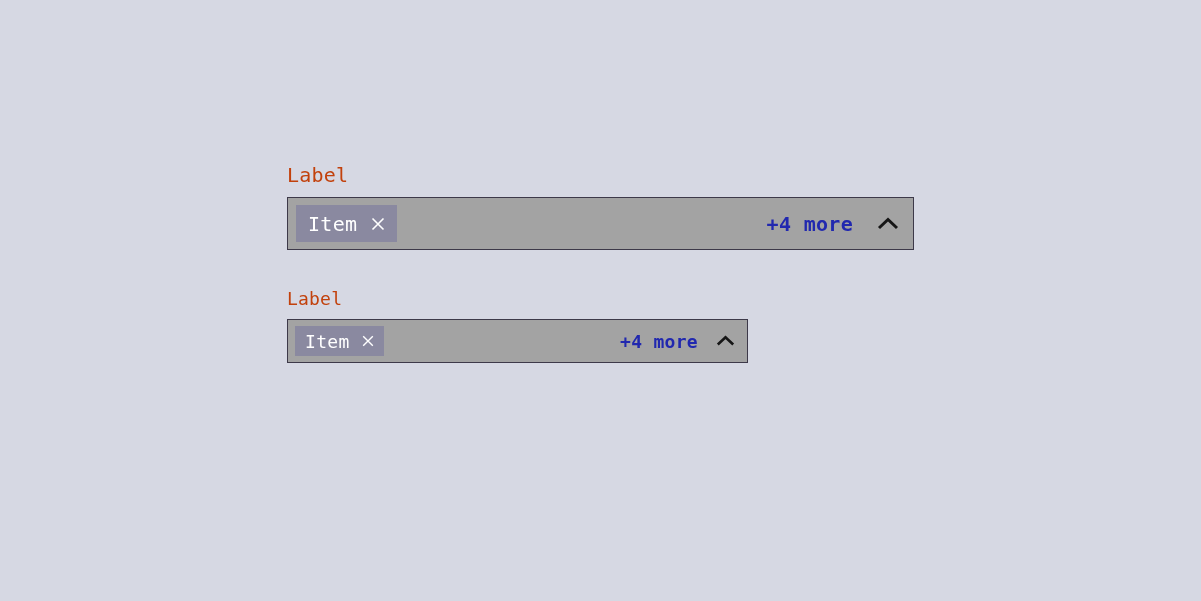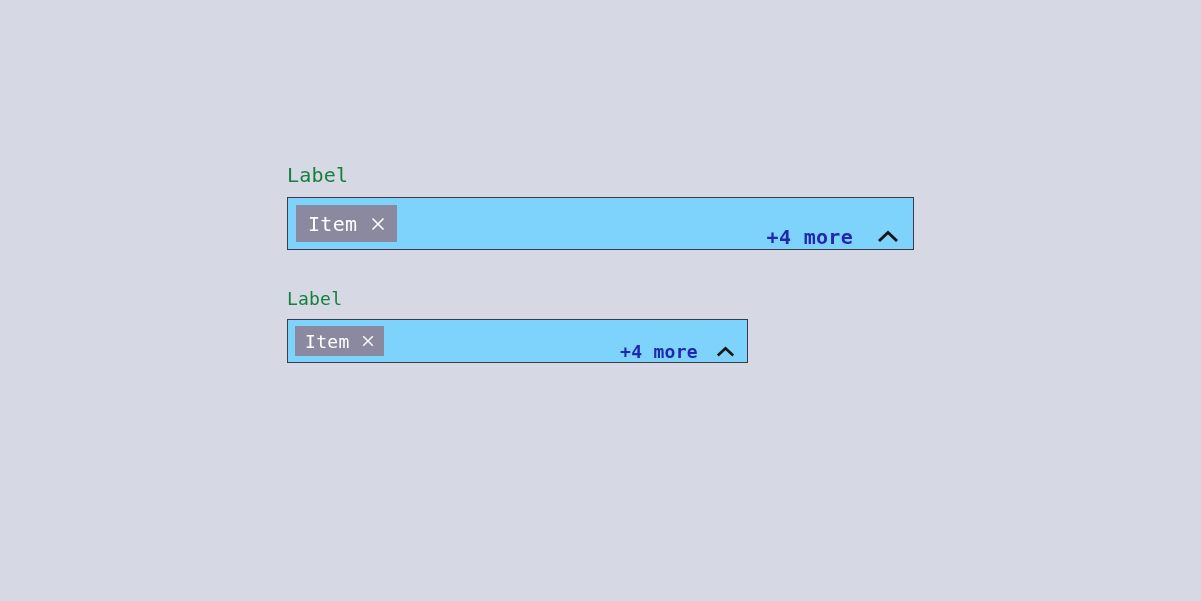--- a/index.html
+++ b/index.html
@@ -24,34 +24,34 @@
       display: flex;
       flex-direction: column;
       gap: 10px;
     }
 
     .field-group.large {
       margin-bottom: 38px;
     }
 
     .label {
-      color: #15803d;
+      color: #c2410c;
       font-size: 20px;
       letter-spacing: 0.2px;
     }
 
     .label.small {
       font-size: 18px;
     }
 
     .multiselect {
-      background: #7dd3fc;
+      background: #a3a3a3;
       border: 1px solid #3d3949;
       display: flex;
-      align-items: flex-end;
+      align-items: center;
       justify-content: space-between;
     }
 
     .multiselect.large {
       width: 627px;
       height: 53px;
       padding: 0 14px 0 8px;
     }
 
     .multiselect.small {

